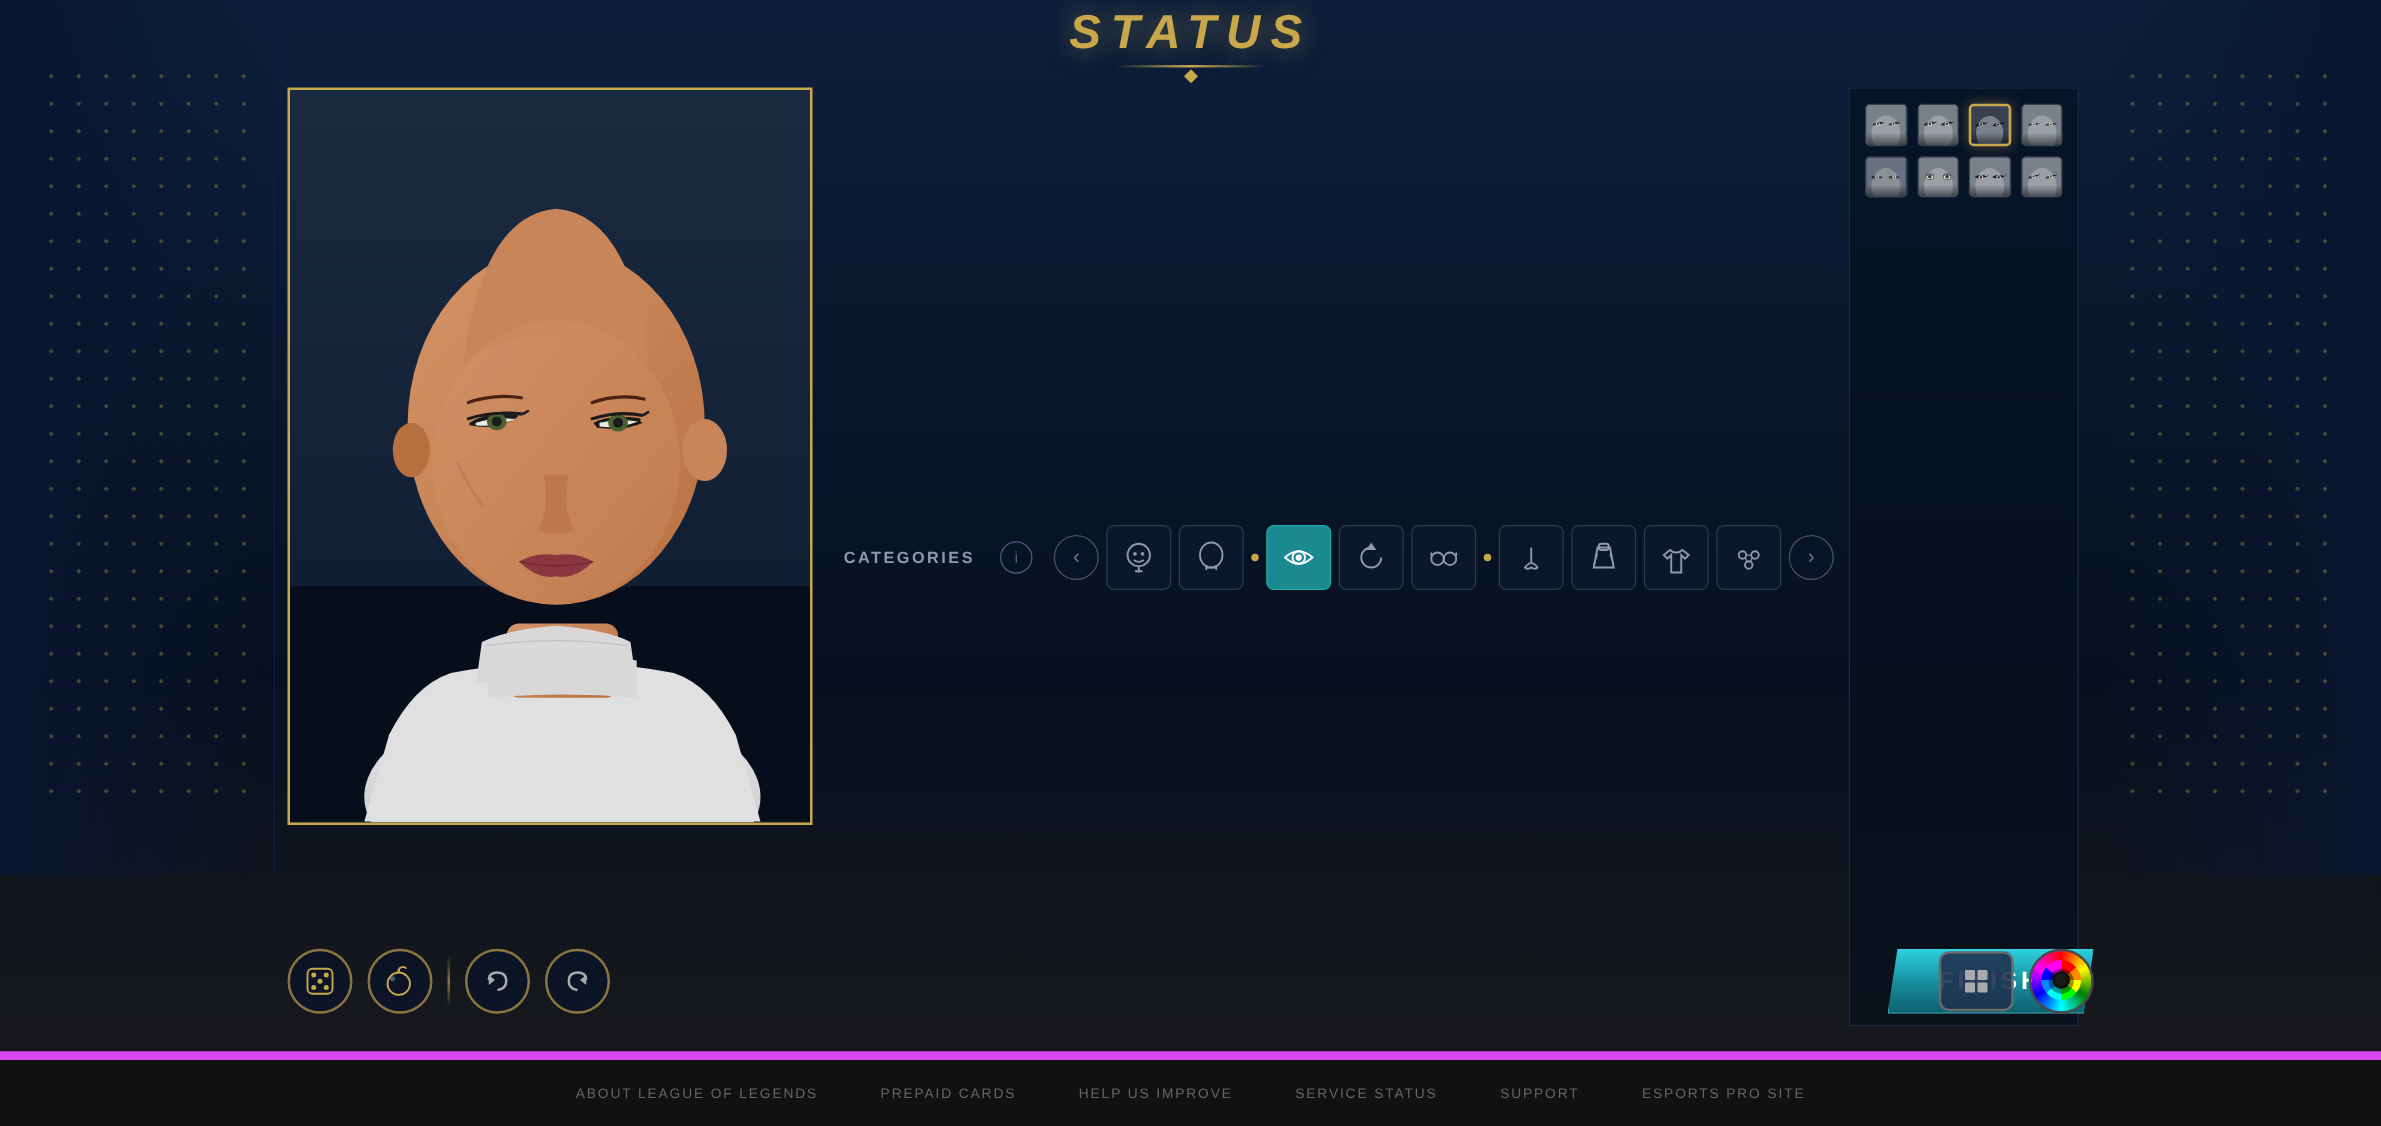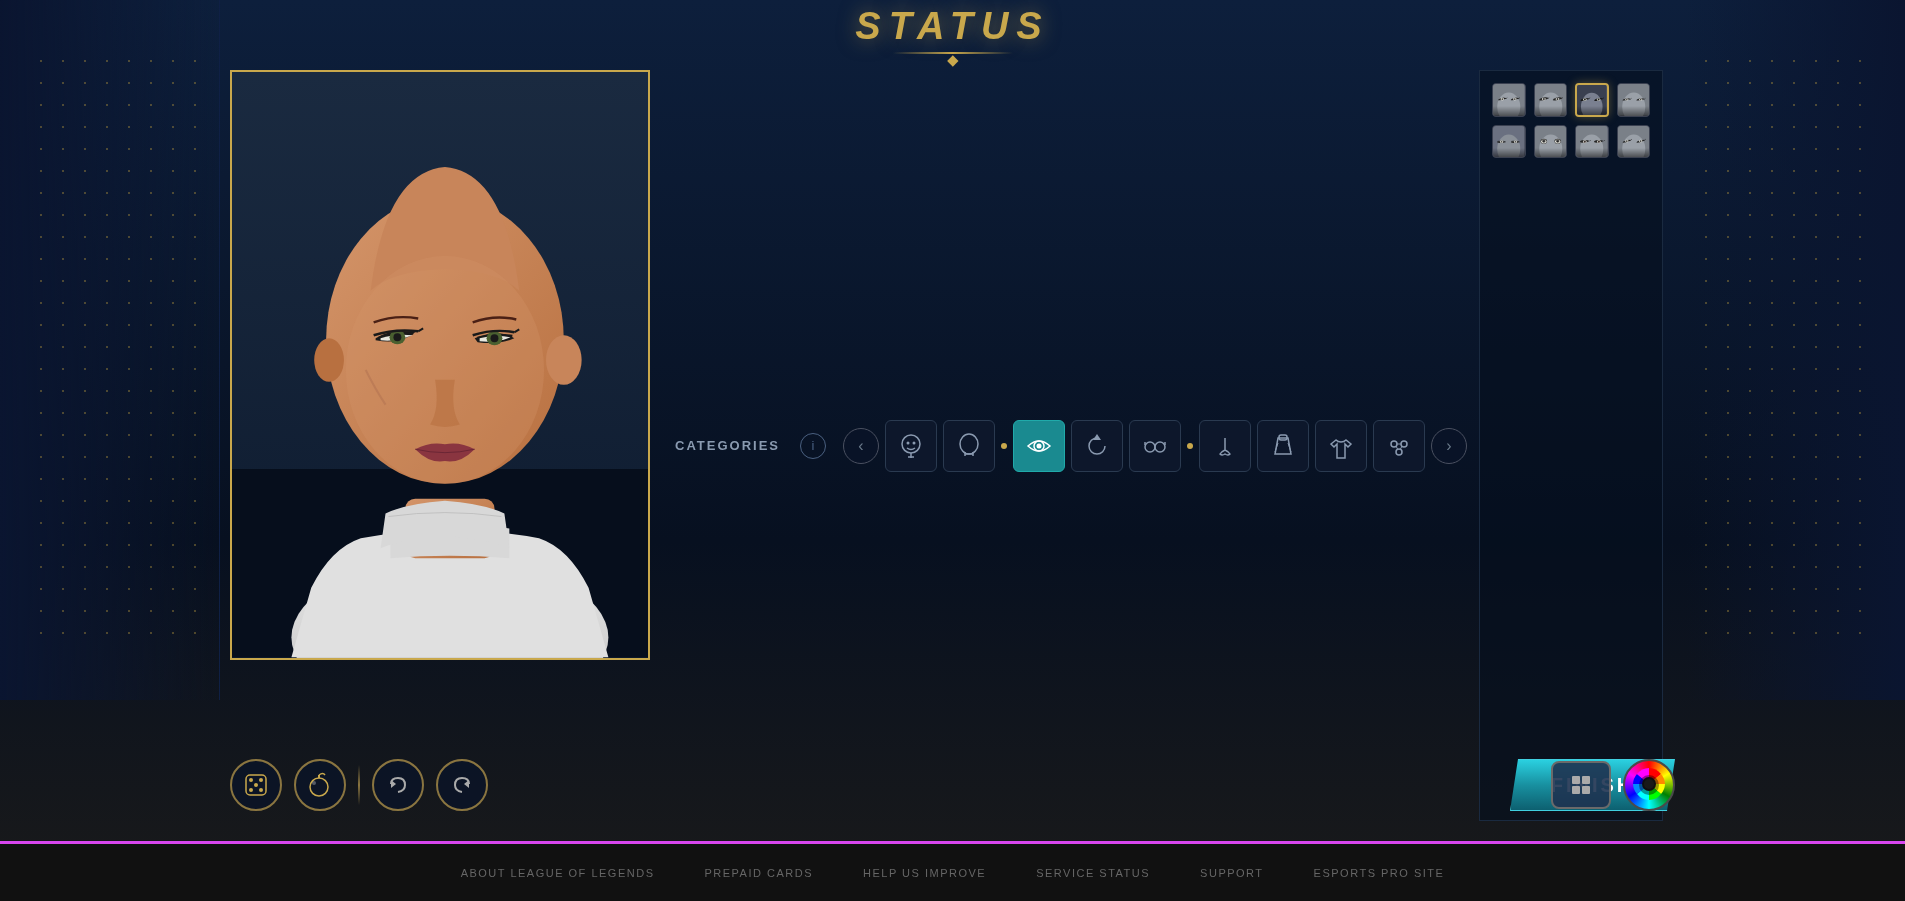--- a/index.html
+++ b/index.html
@@ -385,21 +385,21 @@
       position: absolute;
       bottom: 0;
       left: 0;
       right: 0;
       height: 60px;
       background: #111;
       display: flex;
       align-items: center;
       justify-content: center;
       gap: 50px;
-      border-top: 3px solid #d946ef;
+      border-top: 7px solid #d946ef;
     }
 
     .footer-link {
       color: #666;
       font-size: 11px;
       letter-spacing: 1.5px;
       text-transform: uppercase;
       cursor: pointer;
       text-decoration: none;
     }

